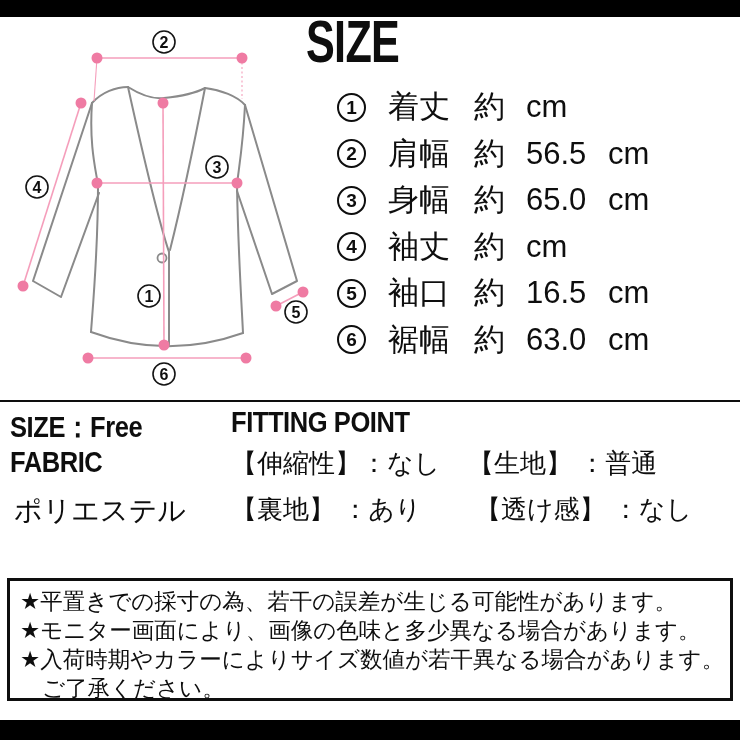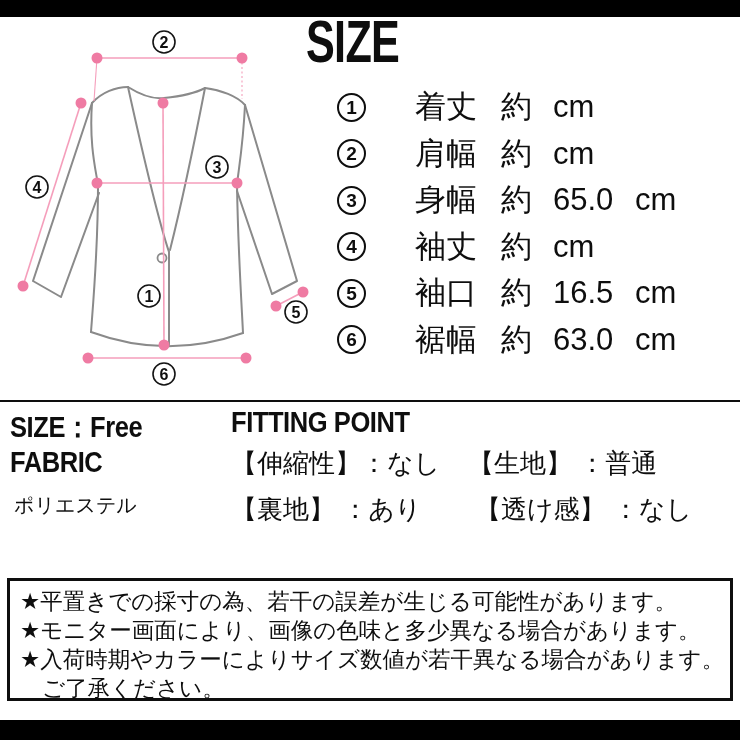--- a/index.html
+++ b/index.html
@@ -23,31 +23,31 @@
 
   .m-list{position:absolute;left:0;top:84px;width:740px;}
   .m-row{display:flex;align-items:center;height:46.5px;padding-left:337px;
     font-size:31px;font-weight:500;}
   .circ{
     flex:0 0 auto;width:29px;height:29px;box-sizing:border-box;
     border:2.5px solid #0e0e0e;border-radius:50%;
     display:flex;align-items:center;justify-content:center;
     font-size:19px;font-weight:700;margin-right:22px;line-height:1;
   }
-  .m-label{width:86px;margin-left:27px;}
+  .m-label{width:86px;}
   .m-approx{width:52px;}
   .m-value{width:82px;}
 
   .divider{position:absolute;left:0;top:400px;width:740px;height:2px;background:#0e0e0e;}
 
   .h-bold{font-weight:700;letter-spacing:-.5px;transform:scaleX(.88);transform-origin:left top;white-space:nowrap;}
   .size-free{position:absolute;left:10px;top:408px;font-size:29px;}
   .fabric-h{position:absolute;left:10px;top:446px;font-size:29px;}
   .fitting-h{position:absolute;left:231px;top:406px;font-size:29px;}
-  .fabric-v{position:absolute;left:14px;top:492px;font-size:20px;font-weight:500;text-align:right;}
+  .fabric-v{position:absolute;left:14px;top:492px;font-size:28px;font-weight:500;text-align:right;}
   .spec-row{position:absolute;left:231px;font-size:26px;font-weight:500;display:flex;white-space:nowrap;}
   .spec-row.row1{top:446px;gap:8px;}
   .spec-row.row2{top:492px;}
   .spec-row.row1 .spec-a{width:229px;}
   .spec-row.row2 .spec-a{width:244px;}
 
   .notice{
     position:absolute;left:7px;top:578px;width:726px;height:123px;
     border:3px solid #0e0e0e;box-sizing:border-box;
     padding:6px 0 0 10px;font-size:22.5px;line-height:29px;font-weight:500;
@@ -138,20 +138,21 @@
     <div class="m-row">
       <span class="circ">1</span>
       <span class="m-label">着丈</span>
       <span class="m-approx">約</span>
       <span class="m-unit">cm</span>
     </div>
     <div class="m-row">
       <span class="circ">2</span>
       <span class="m-label">肩幅</span>
       <span class="m-approx">約</span>
+      <span class="m-value">56.5</span>
       <span class="m-unit">cm</span>
     </div>
     <div class="m-row">
       <span class="circ">3</span>
       <span class="m-label">身幅</span>
       <span class="m-approx">約</span>
       <span class="m-value">65.0</span>
       <span class="m-unit">cm</span>
     </div>
     <div class="m-row">

